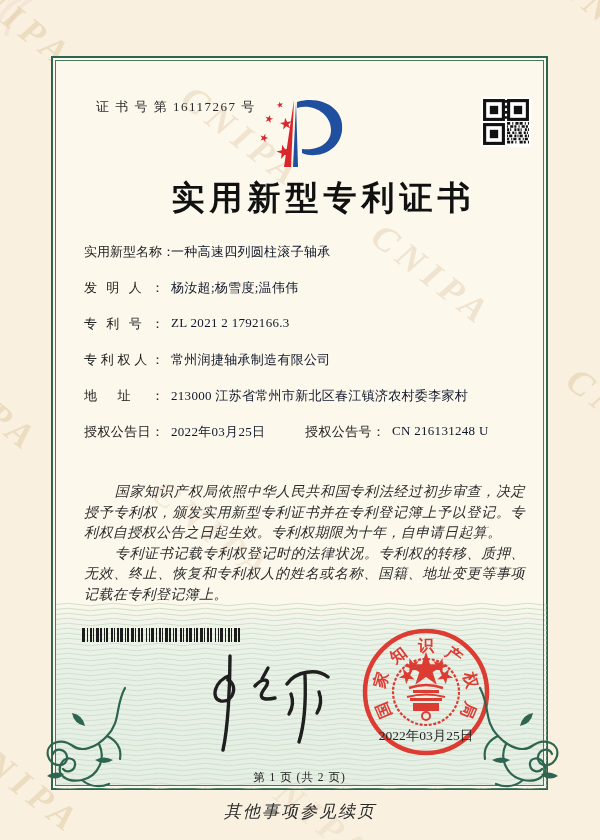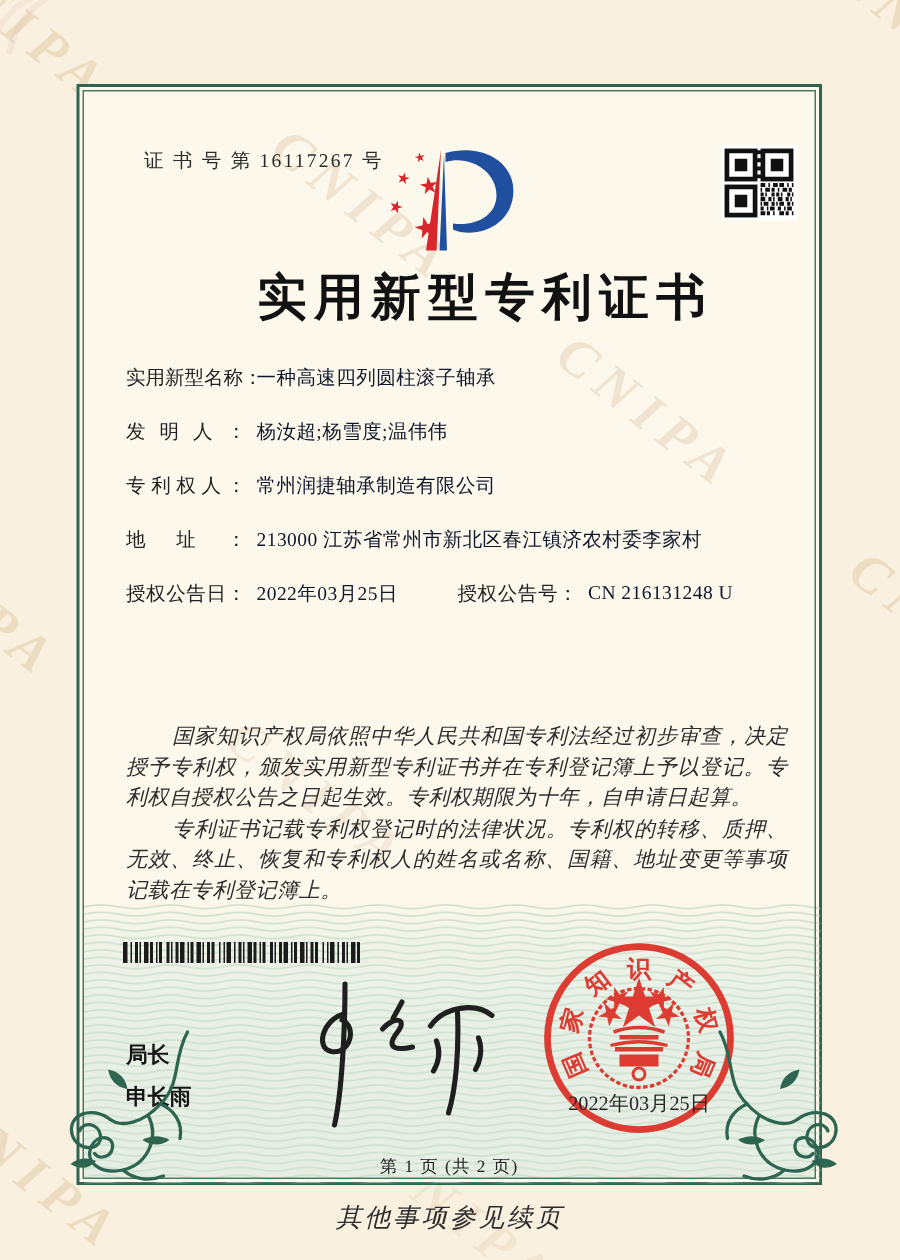--- a/index.html
+++ b/index.html
@@ -157,20 +157,23 @@
     <div class="title">实用新型专利证书</div>
 
     <div class="rows">
       <div class="row">
         <span class="row-label">实用新型名称：</span><span class="row-value">一种高速四列圆柱滚子轴承</span>
       </div>
       <div class="row">
         <span class="row-label">发明人：</span><span class="row-value">杨汝超;杨雪度;温伟伟</span>
       </div>
       <div class="row">
+        <span class="row-label">专利号：</span><span class="row-value">ZL 2021 2 1792166.3</span>
+      </div>
+      <div class="row">
         <span class="row-label">专利权人：</span><span class="row-value">常州润捷轴承制造有限公司</span>
       </div>
       <div class="row">
         <span class="row-label">地址：</span><span class="row-value">213000 江苏省常州市新北区春江镇济农村委李家村</span>
       </div>
       <div class="row">
         <span class="row-label">授权公告日：</span><span class="row-value">2022年03月25日</span>
         <span class="grant-pair">
           <span class="row-label">授权公告号：</span><span class="row-value">CN 216131248 U</span>
         </span>
@@ -179,24 +182,20 @@
 
     <div class="legal">
       <p>国家知识产权局依照中华人民共和国专利法经过初步审查，决定授予专利权，颁发实用新型专利证书并在专利登记簿上予以登记。专利权自授权公告之日起生效。专利权期限为十年，自申请日起算。</p>
       <p>专利证书记载专利权登记时的法律状况。专利权的转移、质押、无效、终止、恢复和专利权人的姓名或名称、国籍、地址变更等事项记载在专利登记簿上。</p>
     </div>
 
     <svg class="barcode" viewBox="0 0 160 14" preserveAspectRatio="none">
       <path d="M0 7 H160" stroke="#1b1b1b" stroke-width="14" stroke-dasharray="3 2 1 2 2 1 1 2 3 1 2 2 1 1 2 3 2 1 1 2 2 1 3 2 1 1 2 2 3 1 1 2 2 1 2 3 1 2 1 1"></path>
     </svg>
 
-    <div class="director">
-      <div>局长</div>
-      <div>申长雨</div>
-    </div>
 
     <svg class="signature" viewBox="0 0 160 120">
       <g fill="none" stroke="#141414" stroke-width="3.4" stroke-linecap="round" stroke-linejoin="round" opacity=".95">
         <path d="M46,32 C32,36 27,55 38,57 C51,59 55,40 45,36"></path>
         <path d="M47,12 C47,42 45,84 40,106"></path>
         <path d="M72,42 C80,33 89,35 82,44 C75,53 78,57 92,54"></path>
         <path d="M85,24 L79,35"></path>
         <path d="M104,40 C113,27 134,24 145,33"></path>
         <path d="M122,31 C123,56 121,82 116,98"></path>
         <path d="M108,50 C111,58 109,65 106,70"></path>

